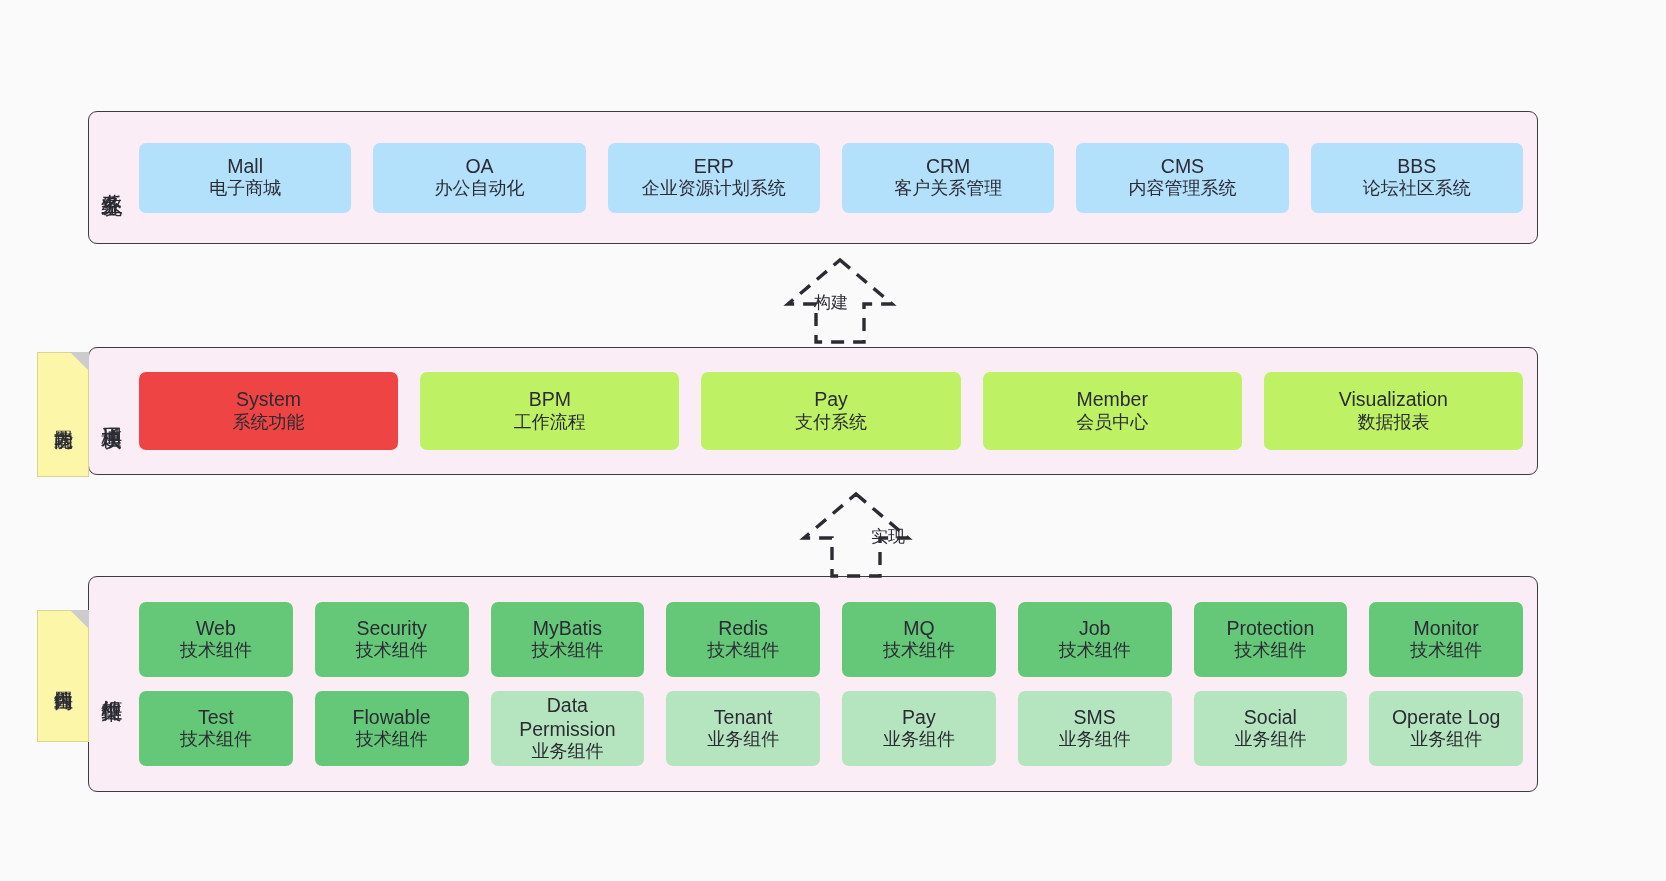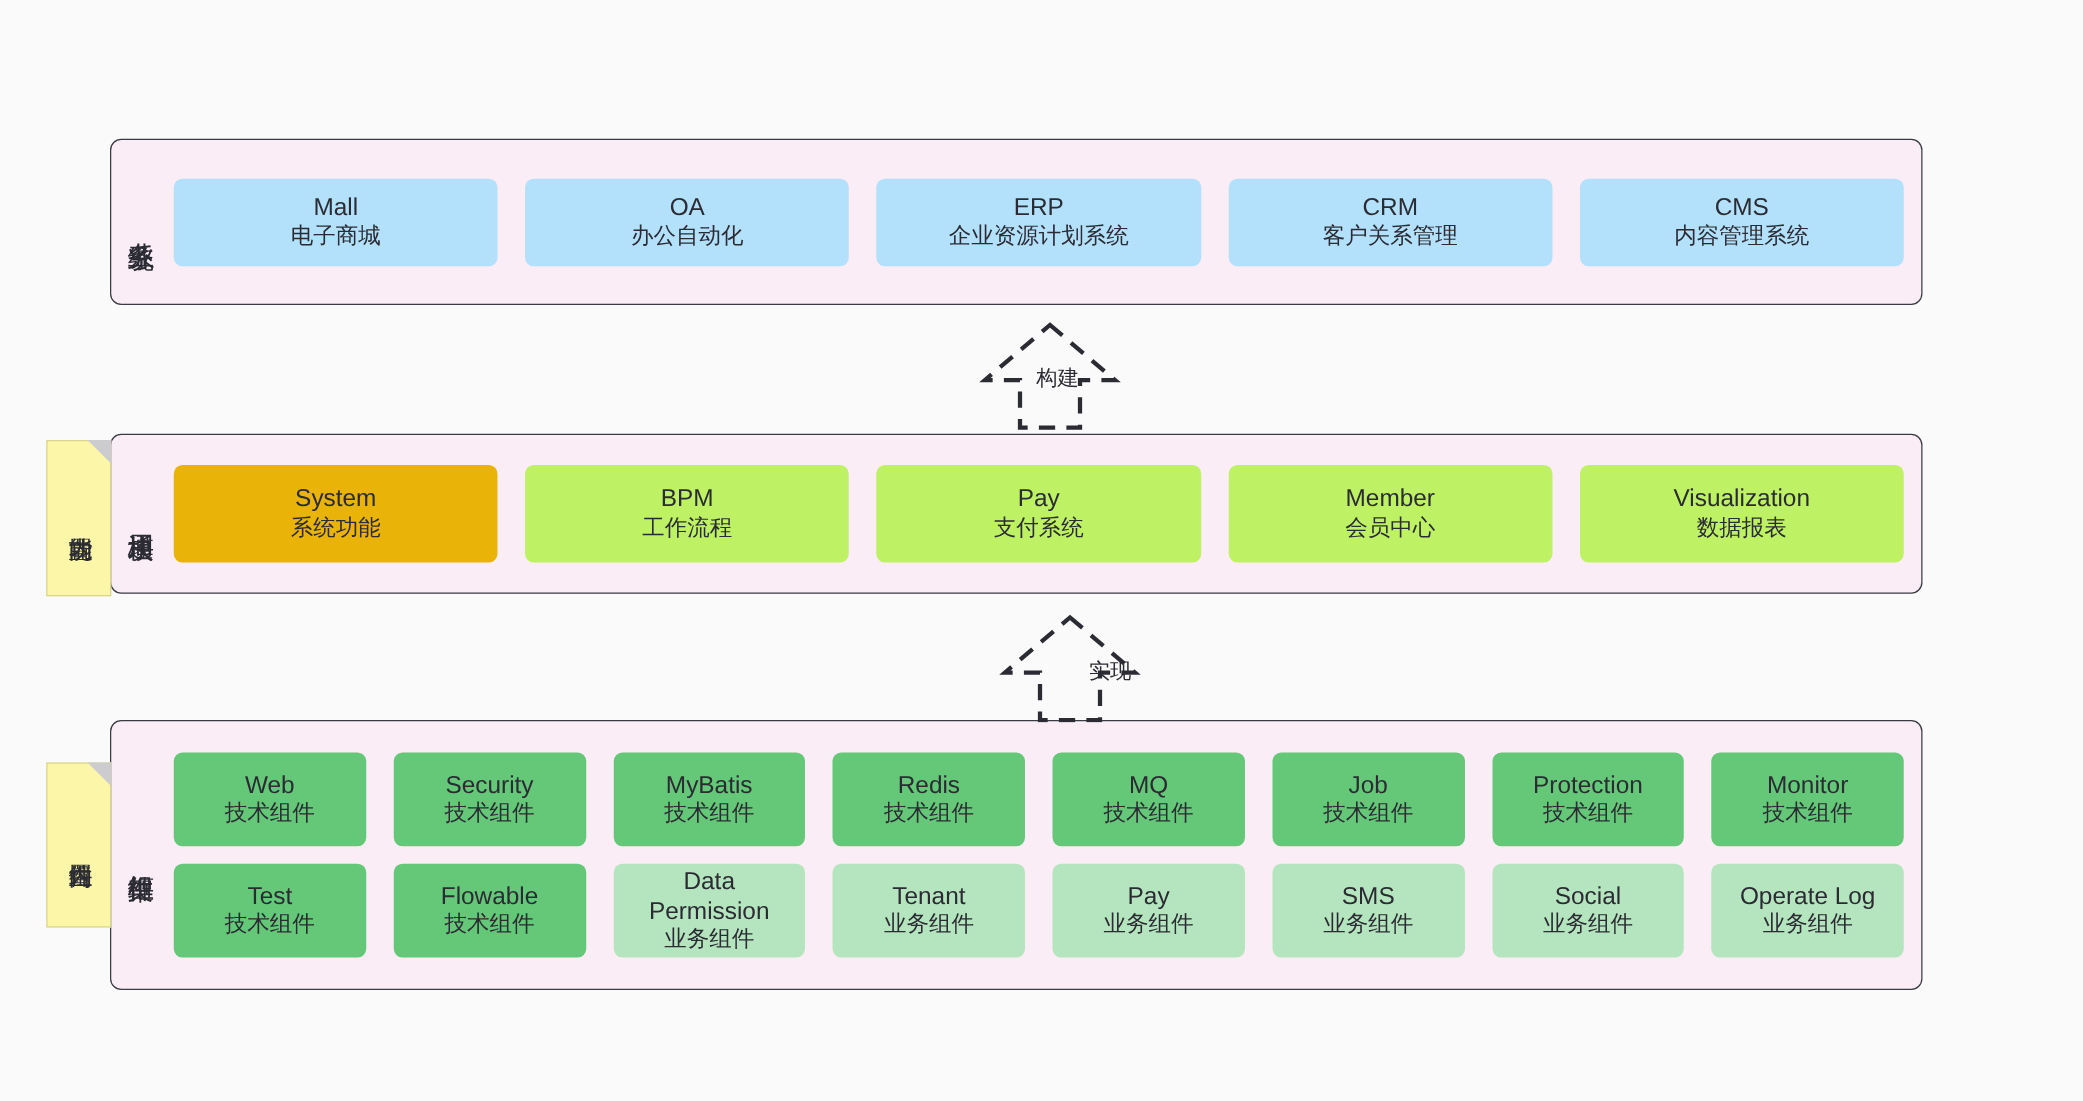--- a/index.html
+++ b/index.html
@@ -65,21 +65,21 @@
     text-align: center;
     color: #2b2b33;
     line-height: 1.22;
     padding: 4px 6px;
   }
   .cell .en { font-size: 19.5px; }
   .cell .cn { font-size: 18px; }
 
   
   .c-blue        { background: #b3e0fb; }
-  .c-red         { background: #eab308; }
+  .c-red         { background: #ef4444; }
   .c-pink        { background: #bef264; }
   .c-green       { background: #64c878; }
   .c-lightgreen  { background: #b5e5be; }
 
   
   #layer-business  { left: 88px;  top: 111px; width: 1450px; height: 133px; }
   #layer-business  .cell { height: 70px; }
 
   #layer-common    { left: 88px;  top: 347px; width: 1450px; height: 128px; }
   #layer-common    .cell { height: 78px; }
@@ -122,21 +122,21 @@
   #arrow-build   { left: 740px; top: 256px; width: 200px; height: 88px; }
   #arrow-impl    { left: 756px; top: 490px; width: 200px; height: 88px; }
   .arrow-label {
     position: absolute;
     font-size: 17px;
     color: #2b2b33;
     background: #fafafa;
     padding: 0 2px;
     white-space: nowrap;
   }
-  #label-build { left: 812px; top: 291px; margin-left: 15px; }
+  #label-build { left: 812px; top: 291px; }
   #label-impl  { left: 869px; top: 525px; }
 </style>
 </head>
 <body>
 
 <div id="canvas">
 
   <div class="layer" id="layer-business">
     <div class="layer-title">
       <span>业务系统</span>
@@ -155,20 +155,24 @@
           <div class="en">ERP</div>
           <div class="cn">企业资源计划系统</div>
         </div>
         <div class="cell c-blue">
           <div class="en">CRM</div>
           <div class="cn">客户关系管理</div>
         </div>
         <div class="cell c-blue">
           <div class="en">CMS</div>
           <div class="cn">内容管理系统</div>
+        </div>
+        <div class="cell c-blue">
+          <div class="en">BBS</div>
+          <div class="cn">论坛社区系统</div>
         </div>
       </div>
     </div>
   </div>
 
   <svg class="arrow" id="arrow-build" viewBox="0 0 200 88">
     <path d="M 100 4 L 152 48 L 124 48 L 124 86 L 76 86 L 76 48 L 48 48 Z" fill="none" stroke="#2b2b33" stroke-width="3.4" stroke-dasharray="13 9" stroke-linejoin="miter"></path>
   </svg>
   <div class="arrow-label" id="label-build">构建</div>
 

